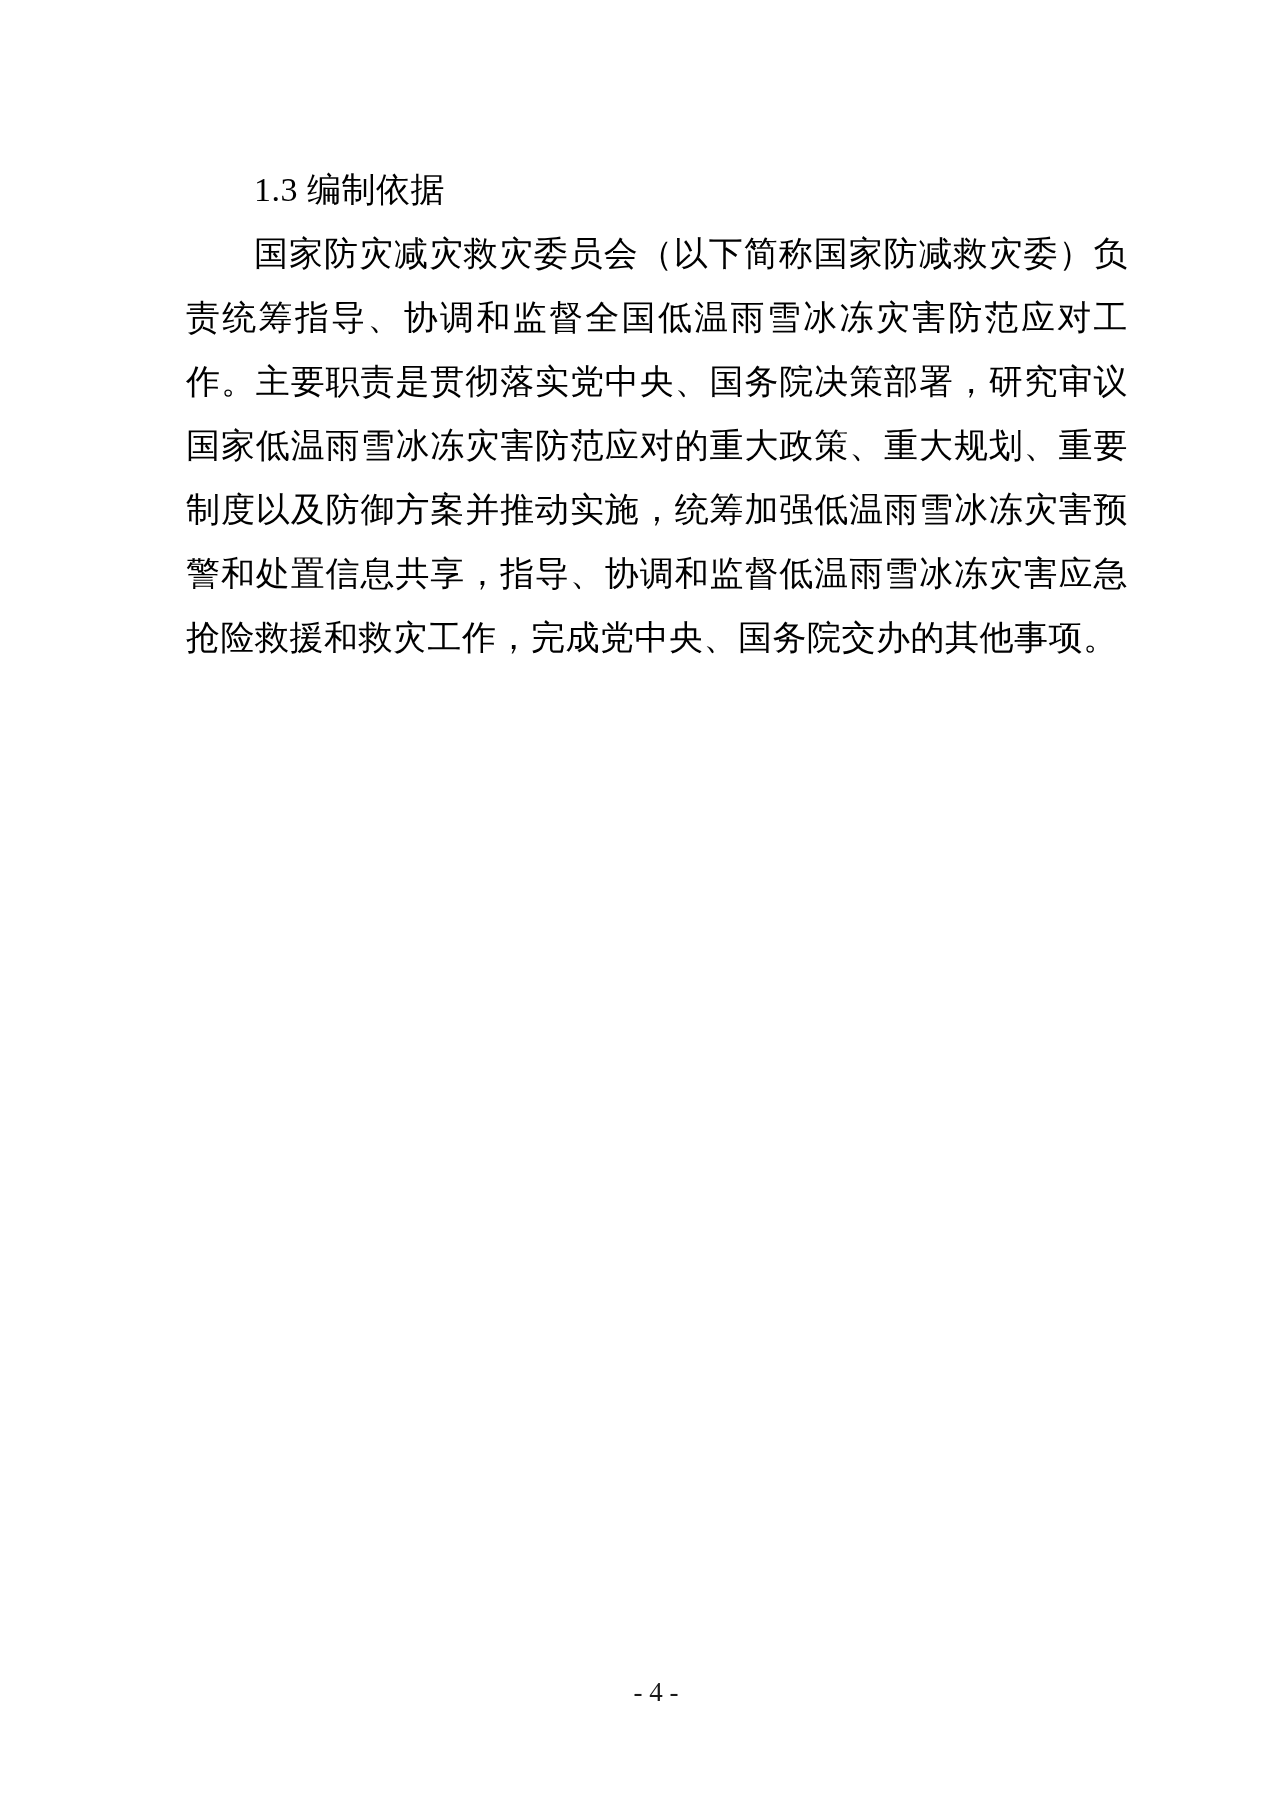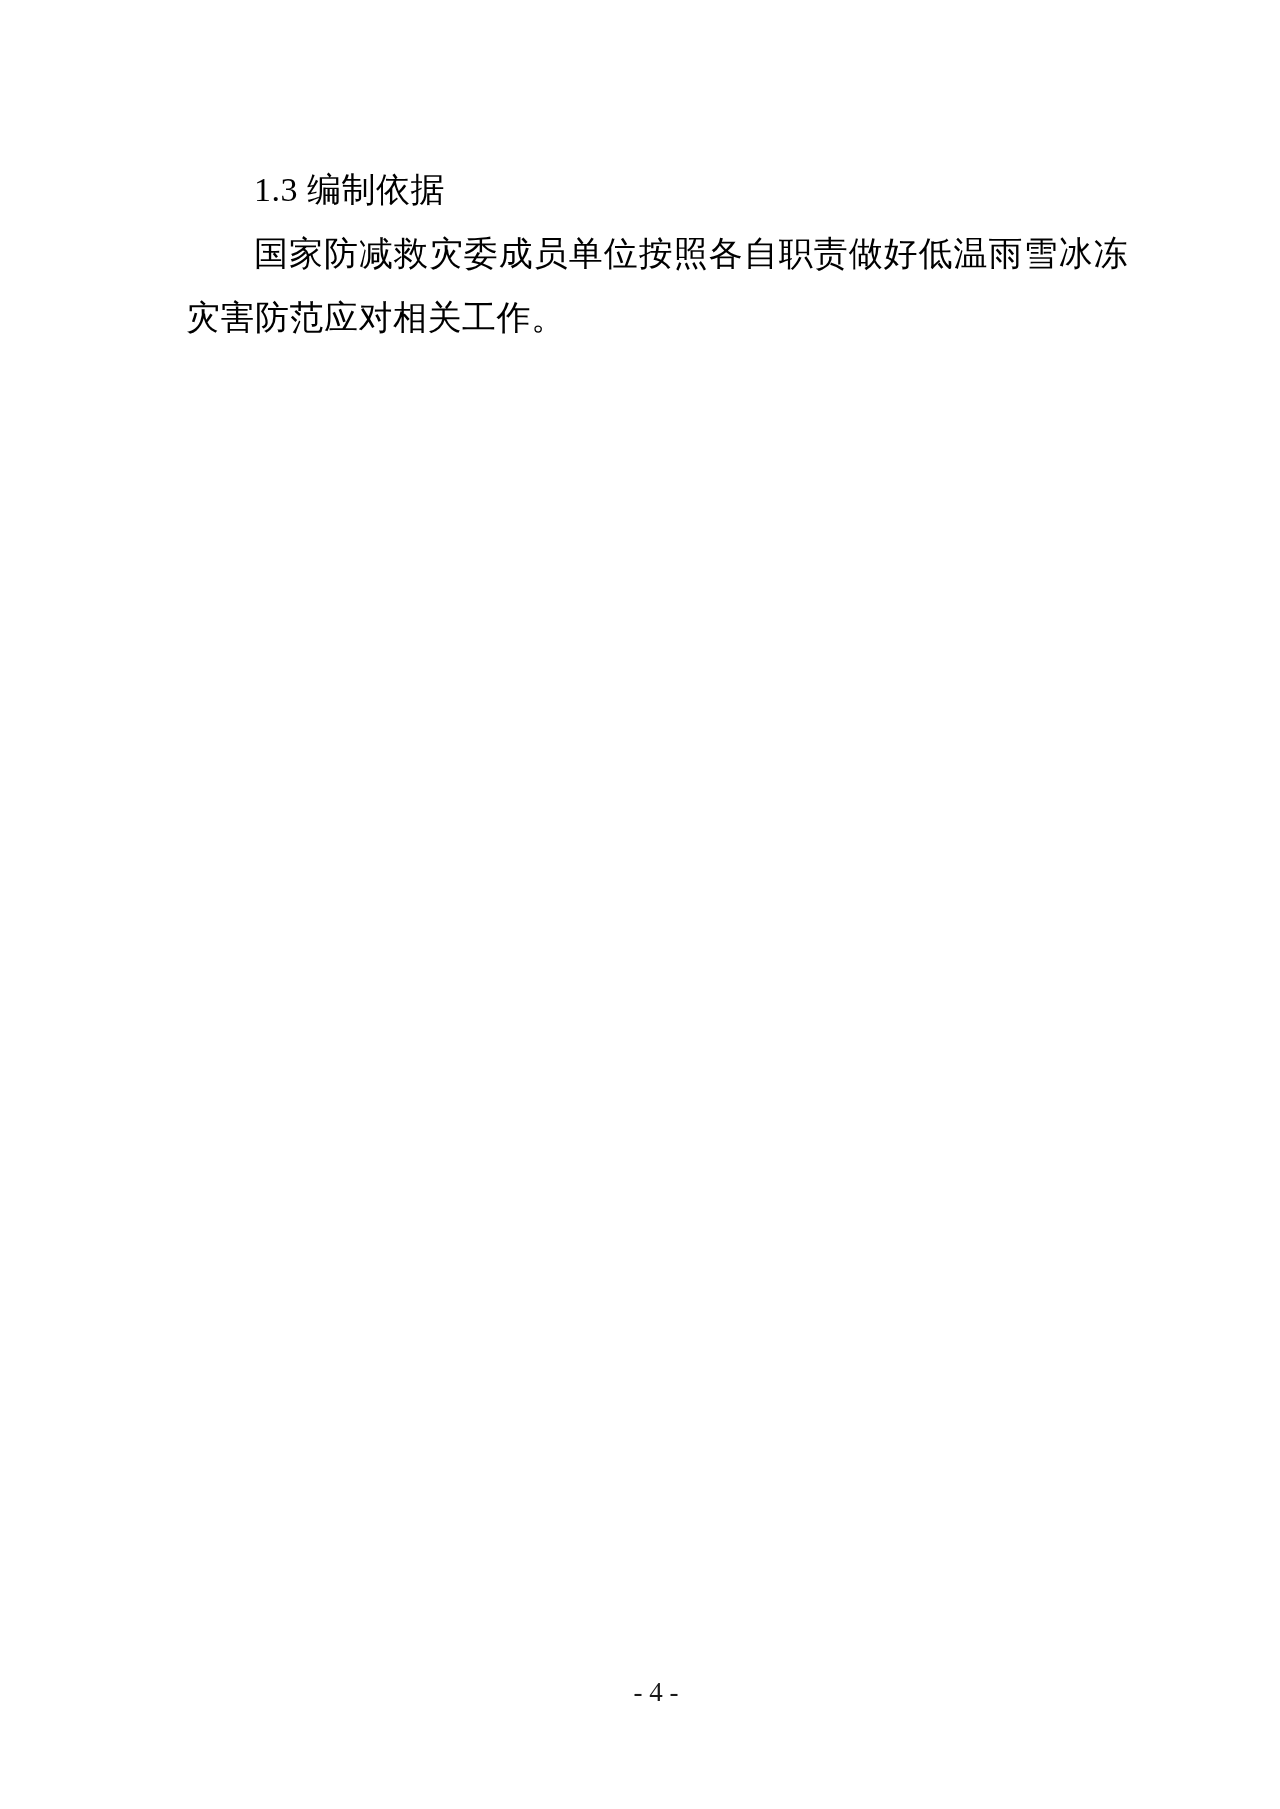--- a/index.html
+++ b/index.html
@@ -52,16 +52,16 @@
     line-height: 32px;
     color: #1a1a1a;
   }
 </style>
 </head>
 <body>
 
 <div class="page">
   <div class="doc-body">
     <p class="heading">1.3 编制依据</p>
-    <p class="para">国家防减救灾委成员单位按照各自职责做好低温雨雪冰冻灾害防范应对相关工作。</p>
+    <p class="para">国家防灾减灾救灾委员会（以下简称国家防减救灾委）负责统筹指导、协调和监督全国低温雨雪冰冻灾害防范应对工作。主要职责是贯彻落实党中央、国务院决策部署，研究审议国家低温雨雪冰冻灾害防范应对的重大政策、重大规划、重要制度以及防御方案并推动实施，统筹加强低温雨雪冰冻灾害预警和处置信息共享，指导、协调和监督低温雨雪冰冻灾害应急抢险救援和救灾工作，完成党中央、国务院交办的其他事项。</p>
   </div>
   <div class="page-footer">- 4 -</div>
 </div>
 
 </body></html>

